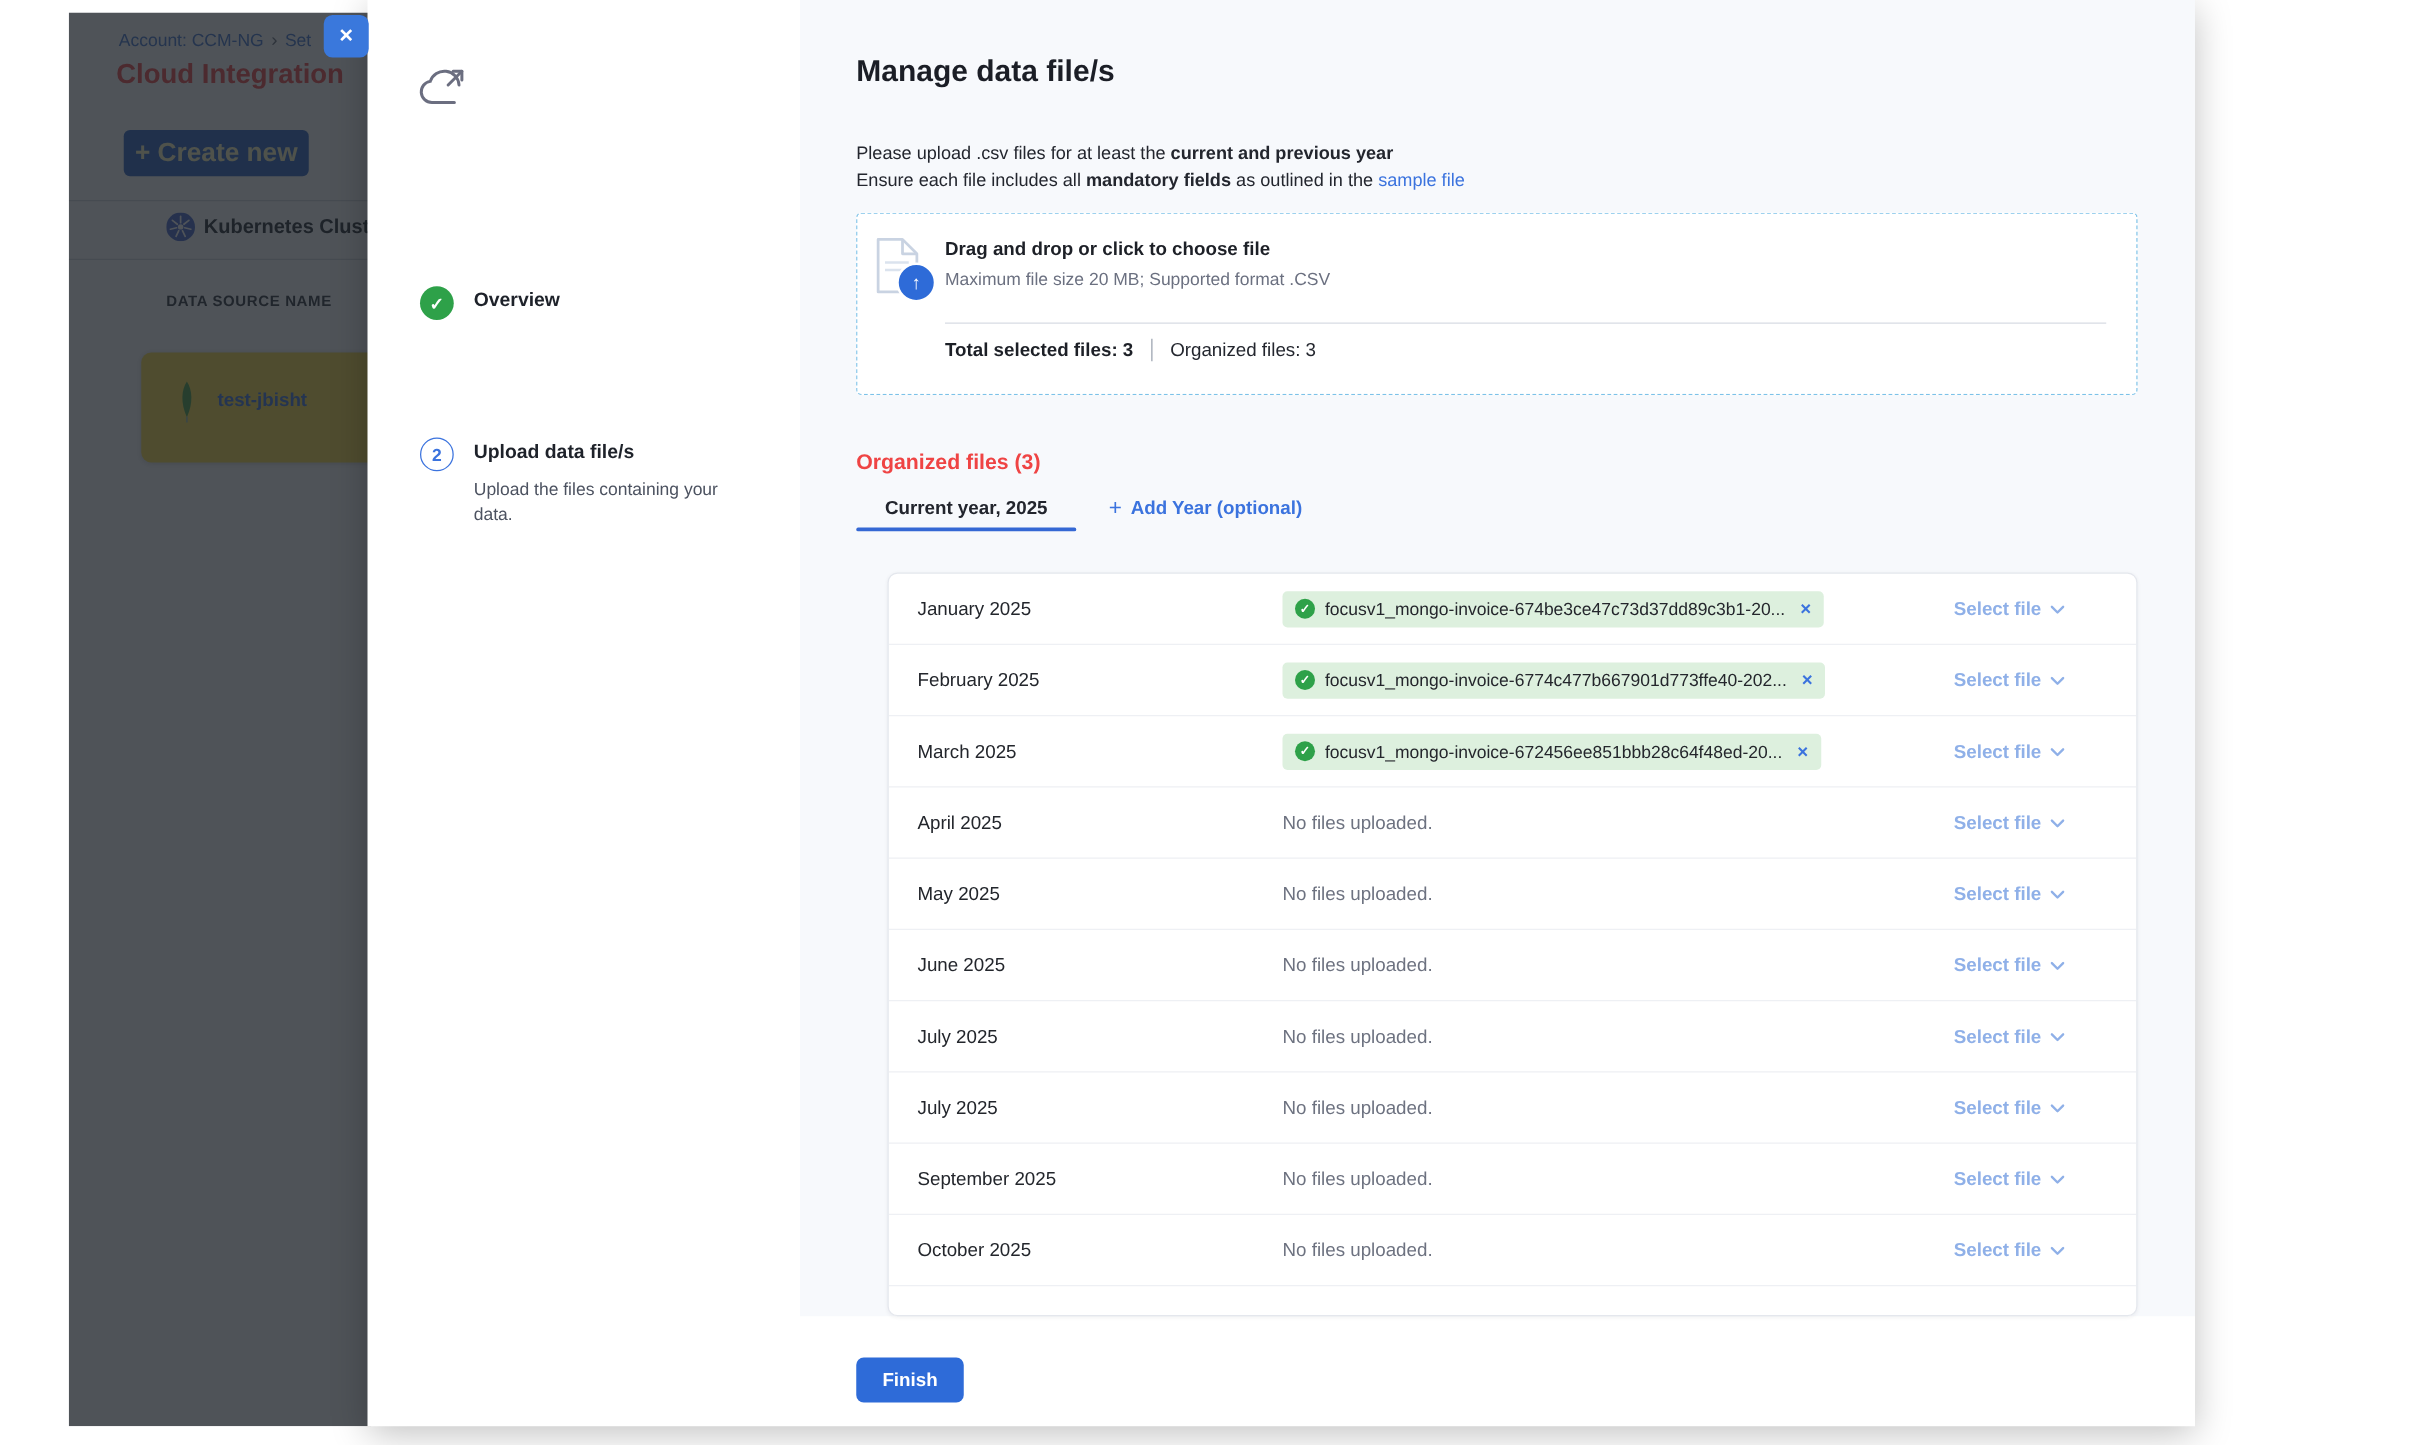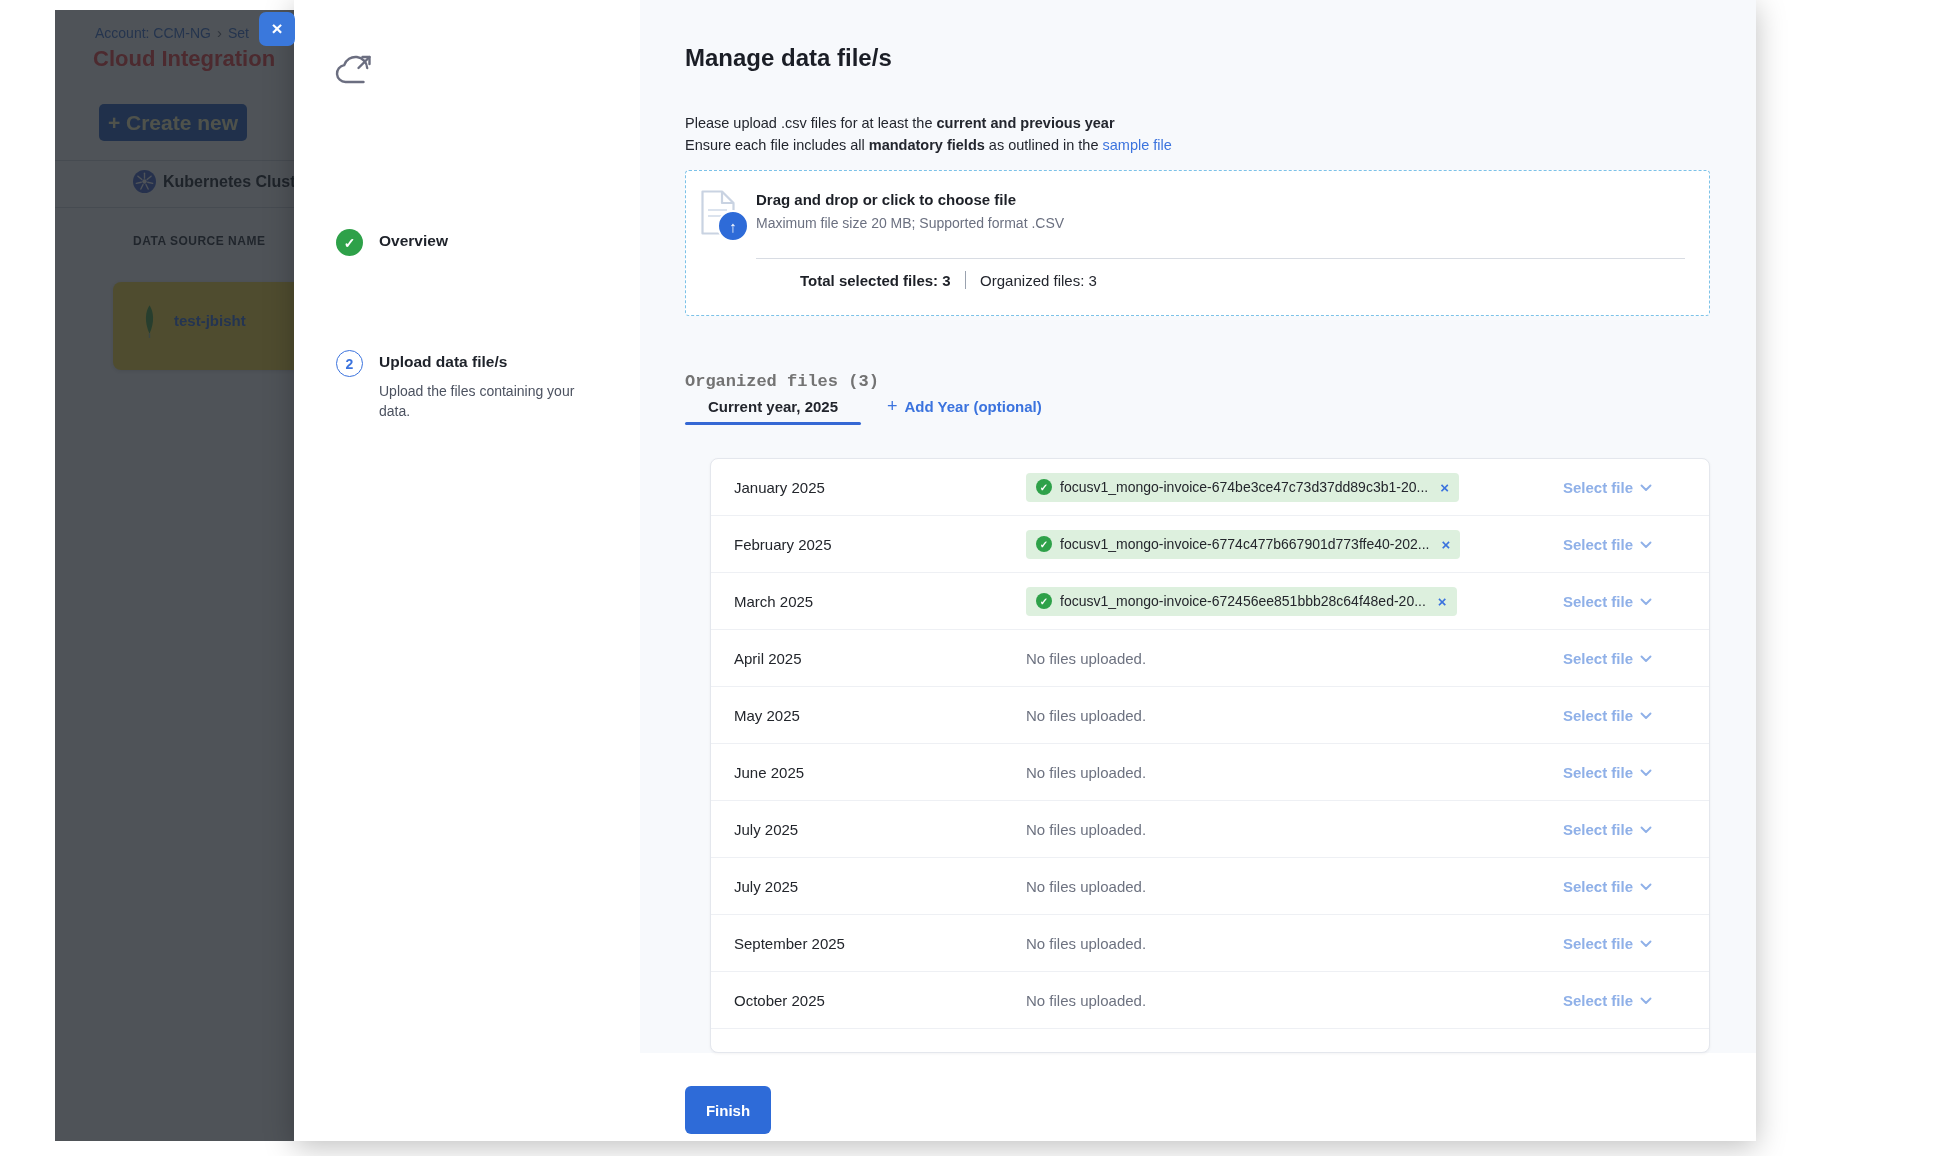--- a/index.html
+++ b/index.html
@@ -54,25 +54,25 @@
 
   .dropzone { position:absolute; left:45px; top:170px; width:1025px; height:146px; background:#fff;
     border:1.5px dashed #7cc2e8; border-radius:4px; cursor:pointer; }
   .dz-doc { position:absolute; left:14px; top:18px; }
   .dz-circle { position:absolute; left:31px; top:39px; width:32px; height:32px; border-radius:50%; background:#2e6bd8;
     border:2px solid #fff; color:#fff; font-size:15px; font-weight:bold; display:flex; align-items:center; justify-content:center; }
   .dz-title { position:absolute; left:70px; top:20px; font-size:15px; font-weight:600; color:#1d2027; }
   .dz-sub { position:absolute; left:70px; top:44px; font-size:14px; color:#6b7080; }
   .dz-div { position:absolute; left:70px; right:24px; top:87px; height:1px; background:#d8dce3; }
   .dz-totals { position:absolute; left:70px; top:100px; display:flex; align-items:center; font-size:15px; }
-  .dz-total-bold { font-weight:bold; color:#1d2027;margin-left:44px; }
+  .dz-total-bold { font-weight:bold; color:#1d2027; }
   .dz-vsep { width:1.5px; height:18px; background:#9aa2af; margin:0 14px; }
   .dz-org { color:#23262e; }
 
-  .org-heading { position:absolute; left:45px; top:372px; font-size:17px; font-weight:bold; color:#737373;font-family:Liberation Mono, monospace; }
+  .org-heading { position:absolute; left:45px; top:360px; font-size:17px; font-weight:bold; color:#ef4444; }
 
   .tab-active { position:absolute; left:45px; top:388px; width:176px; height:37px; display:flex; align-items:center;
     justify-content:center; font-size:15px; font-weight:600; color:#22252d; cursor:pointer; }
   .tab-active::after { content:""; position:absolute; left:0; right:0; bottom:0; height:3px; background:#3568d4; border-radius:2px; }
   .tab-add { position:absolute; left:247px; top:396px; display:flex; align-items:center; gap:7px;
     font-size:15px; font-weight:bold; color:#3b73de; cursor:pointer; }
   .tab-add .plus { font-size:18px; font-weight:normal; }
 
   .table-card { position:absolute; left:70px; top:458px; width:1000px; height:595px; background:#fff;
     border:1px solid #e4e7ed; border-radius:8px; overflow:hidden; box-shadow:0 1px 3px rgba(16,24,40,.05); }
@@ -85,21 +85,21 @@
   .month-cell { font-size:15px; color:#23262c; }
   .no-files { font-size:15px; color:#6d7280; }
   .chip { display:inline-flex; align-items:center; gap:8px; background:#ddf0de; border-radius:4px; padding:6px 10px; }
   .chip-check { width:16px; height:16px; border-radius:50%; background:#2ea149; color:#fff; font-size:10px; font-weight:bold;
     display:flex; align-items:center; justify-content:center; flex-shrink:0; }
   .chip-name { font-size:14px; color:#24262c; white-space:nowrap; }
   .chip-x { color:#3b73de; font-size:15px; font-weight:bold; margin-left:4px; cursor:pointer; }
   .select-file { display:inline-flex; align-items:center; gap:7px; color:#8fb0e8; font-size:15px; font-weight:600; cursor:pointer; white-space:nowrap; }
   .select-file svg { margin-top:2px; }
 
-  .finish-btn { position:absolute; left:391px; top:1086px; width:86px; height:48px; background:#2e6bd8; color:#fff;
+  .finish-btn { position:absolute; left:391px; top:1086px; width:86px; height:36px; background:#2e6bd8; color:#fff;
     border:none; border-radius:6px; font-size:15px; font-weight:bold; font-family:"Liberation Sans", sans-serif; cursor:pointer; }
 </style>
 </head>
 <body>
 
 <div class="root">
 
   <div class="bg-page">
     <div class="bg-breadcrumb">
       <span>Account: CCM-NG</span><span class="sep">›</span><span>Set</span>

